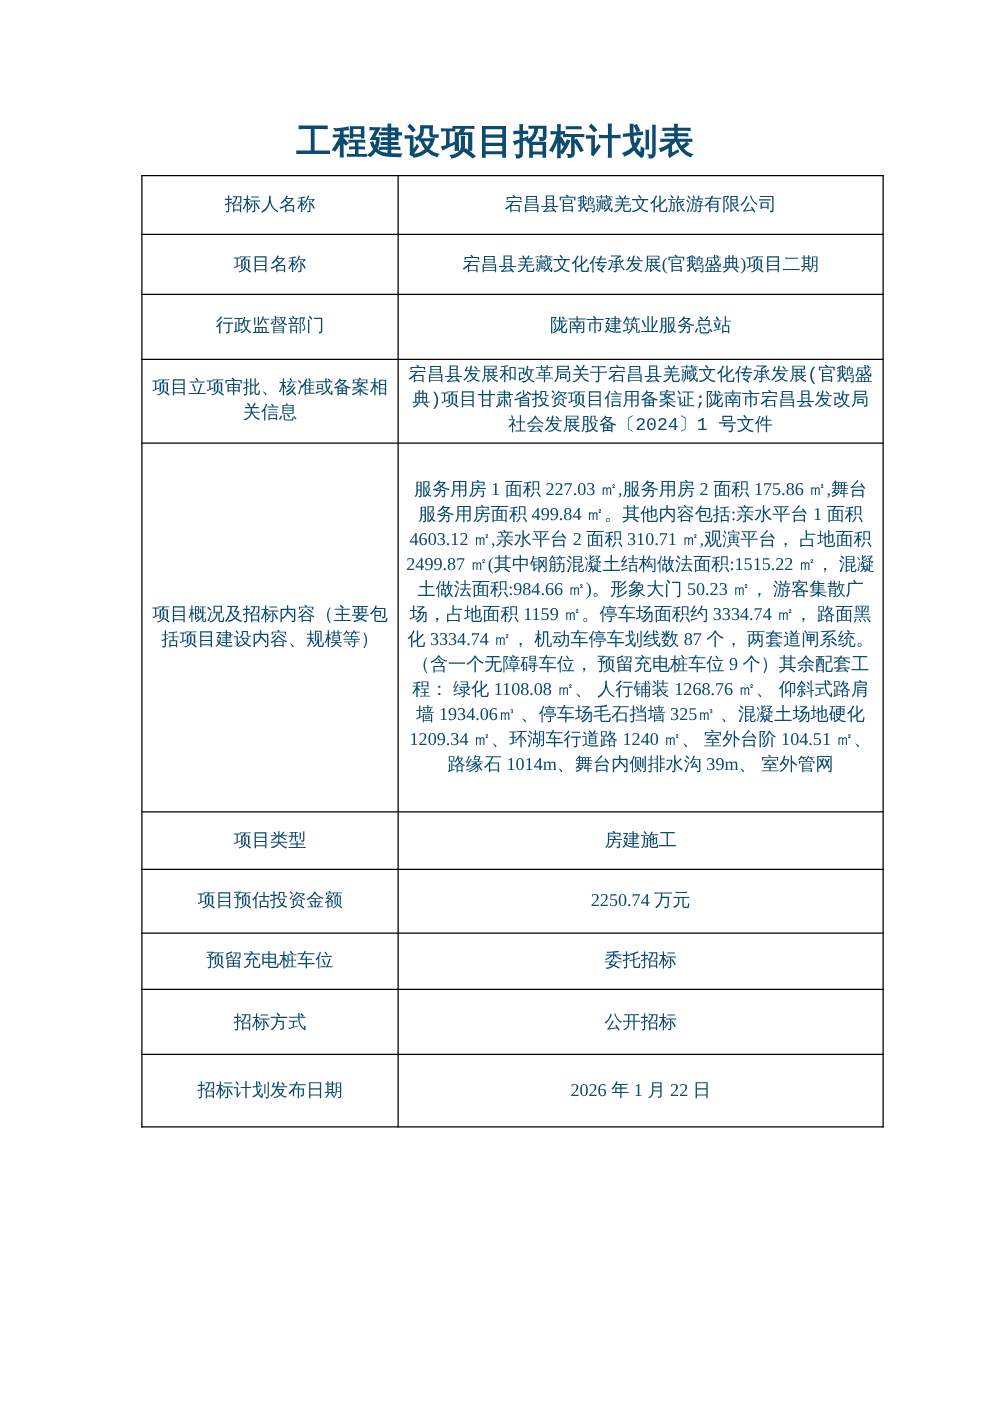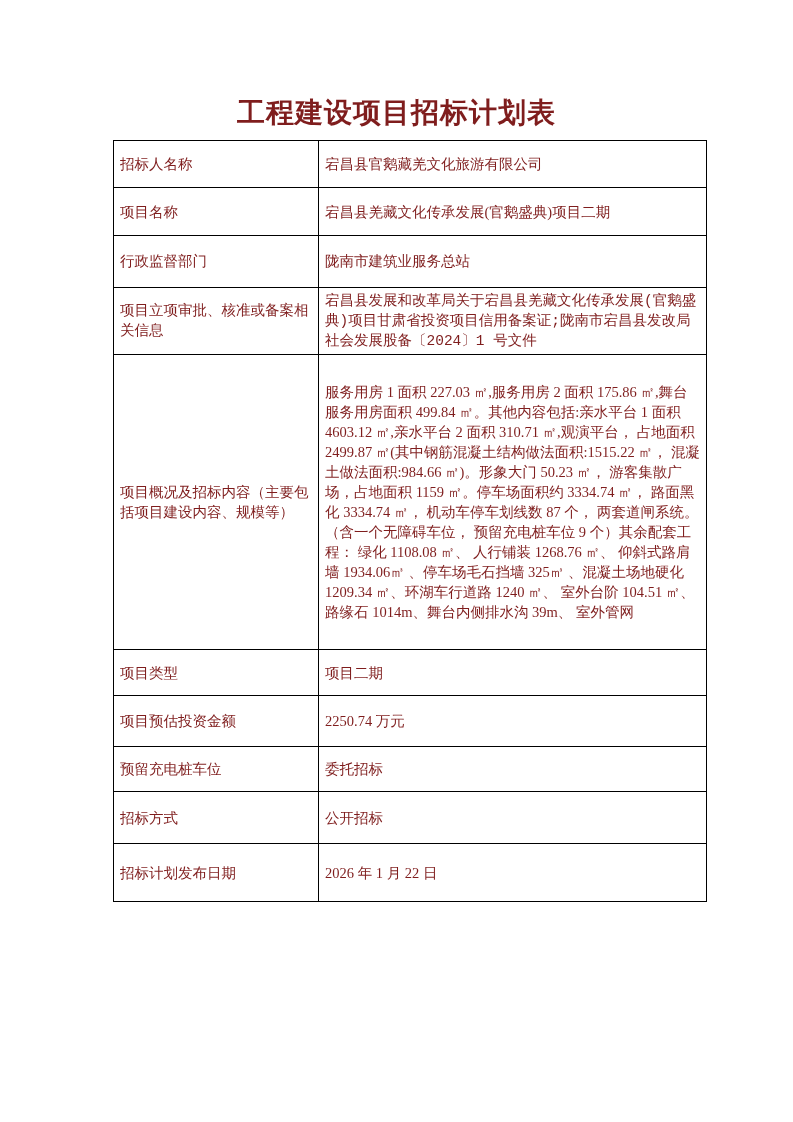--- a/index.html
+++ b/index.html
@@ -7,21 +7,21 @@
     padding: 0;
     background: #ffffff;
   }
   .page {
     position: relative;
     width: 793px;
     height: 1122px;
     background: #ffffff;
     overflow: hidden;
     font-family: "Liberation Serif", "DejaVu Serif", serif;
-    color: #7f1d1d;
+    color: #0c4a6e;
   }
   .doc-title {
     position: absolute;
     top: 96px;
     left: 0;
     width: 100%;
     text-align: center;
     font-family: "Liberation Sans", "DejaVu Sans", sans-serif;
     font-size: 28px;
     font-weight: bold;
@@ -31,20 +31,21 @@
   table.bidding-table {
     position: absolute;
     top: 140px;
     left: 113px;
     width: 567px;
     border-collapse: collapse;
     table-layout: fixed;
   }
   table.bidding-table td {
     border: 1px solid #000000;
+    text-align: center;
     vertical-align: middle;
     font-size: 14.5px;
     line-height: 20px;
     padding: 3px 6px;
     word-break: break-word;
   }
   td.label-cell {
     width: 192px;
     line-height: 21px;
   }
@@ -75,21 +76,21 @@
         <tr style="height: 58px; font-family: Liberation Mono, monospace;">
           <td class="label-cell">项目立项审批、核准或备案相关信息</td>
           <td class="value-cell">宕昌县发展和改革局关于宕昌县羌藏文化传承发展(官鹅盛典)项目甘肃省投资项目信用备案证;陇南市宕昌县发改局社会发展股备〔2024〕1 号文件</td>
         </tr>
         <tr style="height: 295px;">
           <td class="label-cell">项目概况及招标内容（主要包括项目建设内容、规模等）</td>
           <td class="value-cell">服务用房 1 面积 227.03 ㎡,服务用房 2 面积 175.86 ㎡,舞台服务用房面积 499.84 ㎡。其他内容包括:亲水平台 1 面积 4603.12 ㎡,亲水平台 2 面积 310.71 ㎡,观演平台， 占地面积 2499.87 ㎡(其中钢筋混凝土结构做法面积:1515.22 ㎡， 混凝土做法面积:984.66 ㎡)。形象大门 50.23 ㎡， 游客集散广场，占地面积 1159 ㎡。停车场面积约 3334.74 ㎡， 路面黑化 3334.74 ㎡， 机动车停车划线数 87 个， 两套道闸系统。 （含一个无障碍车位， 预留充电桩车位 9 个）其余配套工程： 绿化 1108.08 ㎡、 人行铺装 1268.76 ㎡、 仰斜式路肩墙 1934.06㎥ 、停车场毛石挡墙 325㎥ 、混凝土场地硬化 1209.34 ㎡、环湖车行道路 1240 ㎡、 室外台阶 104.51 ㎡、 路缘石 1014m、舞台内侧排水沟 39m、 室外管网</td>
         </tr>
         <tr style="height: 46px;">
           <td class="label-cell">项目类型</td>
-          <td class="value-cell">项目二期</td>
+          <td class="value-cell">房建施工</td>
         </tr>
         <tr style="height: 51px;">
           <td class="label-cell">项目预估投资金额</td>
           <td class="value-cell">2250.74 万元</td>
         </tr>
         <tr style="height: 45px;">
           <td class="label-cell">预留充电桩车位</td>
           <td class="value-cell">委托招标</td>
         </tr>
         <tr style="height: 52px;">

